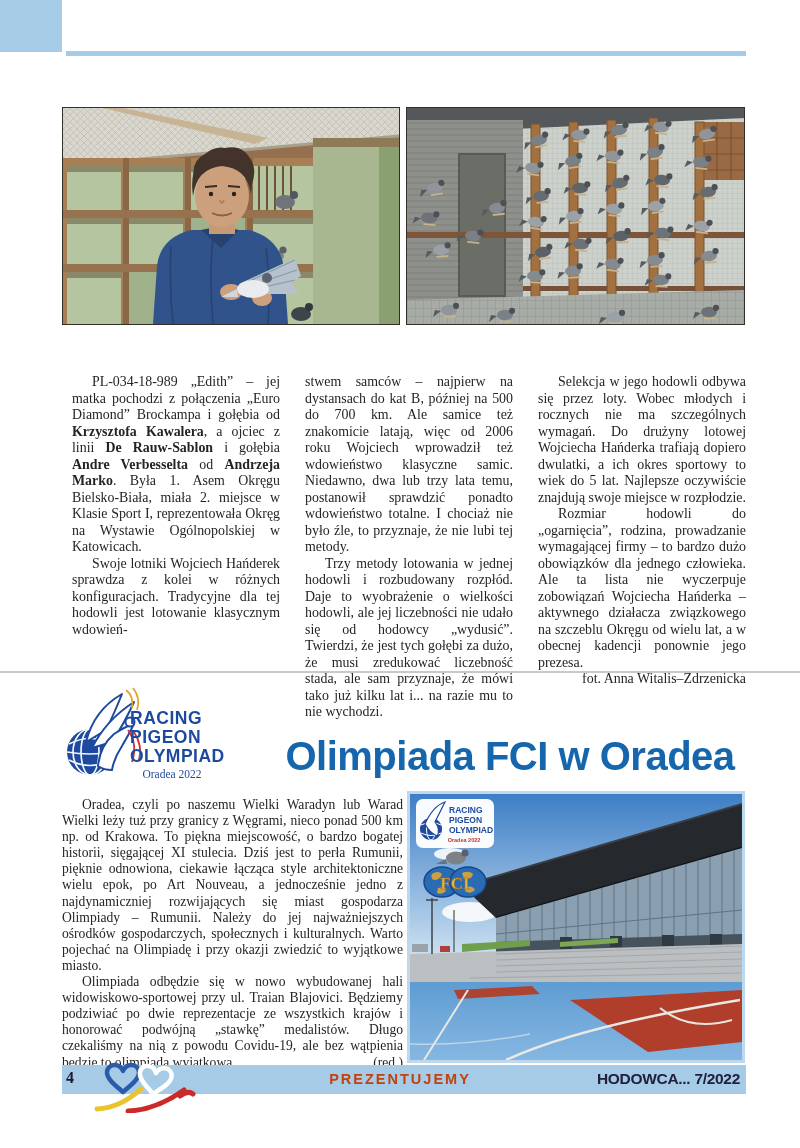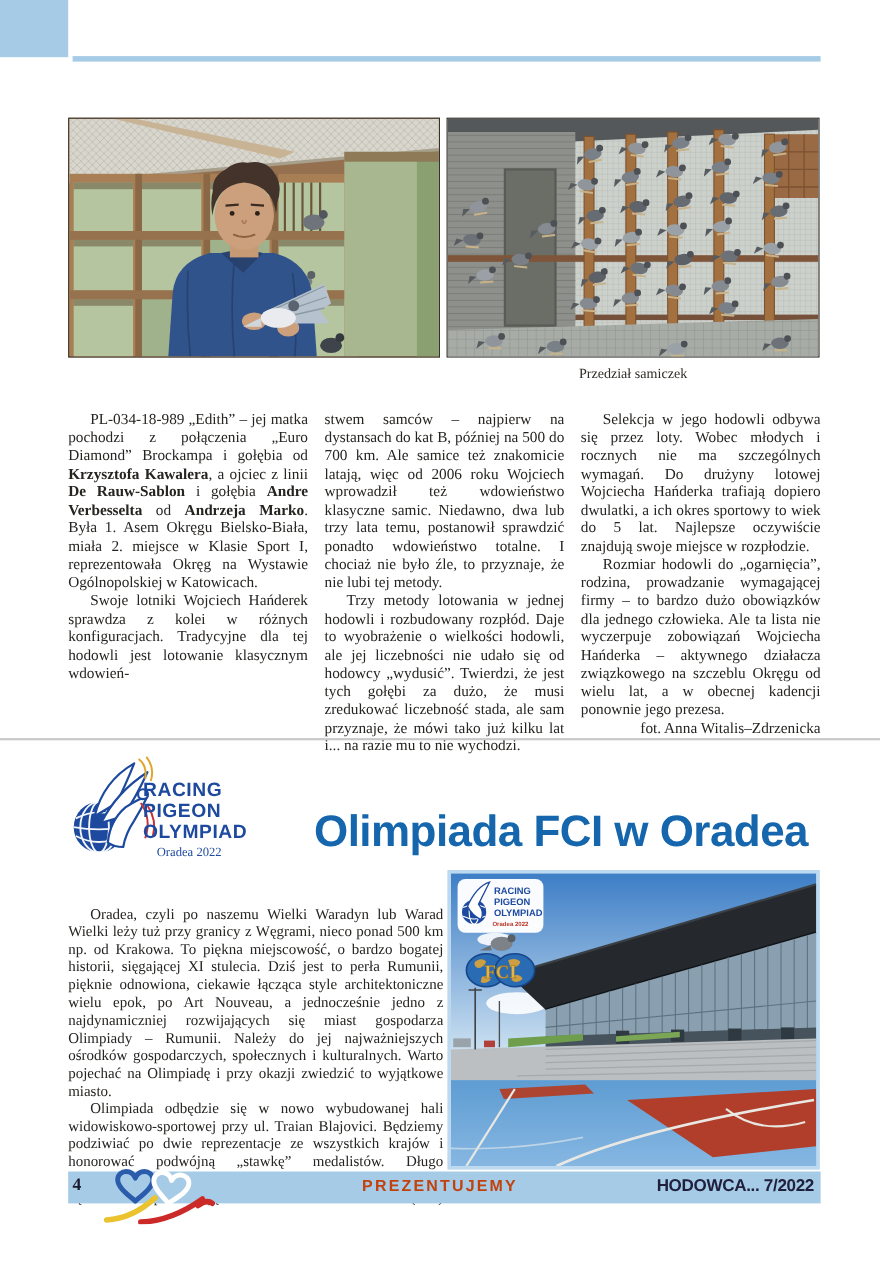--- a/index.html
+++ b/index.html
@@ -9,32 +9,32 @@
   .toprule{position:absolute;left:66px;top:51px;width:680px;height:5px;background:var(--accent);}
   figure{margin:0;padding:0;position:absolute;}
   figure svg{display:block;width:100%;height:100%;}
   .photo-left{left:62px;top:107px;width:338px;height:218px;border:1px solid #35302a;box-sizing:border-box;background:#94704f;}
   .photo-right{left:406px;top:107px;width:339px;height:218px;border:1px solid #35302a;box-sizing:border-box;background:#c3c7c2;}
   .caption{position:absolute;top:333px;font-size:12.8px;color:#2f2b27;text-align:center;}
   .cap-left{left:62px;width:338px;}
   .cap-right{left:406px;width:339px;}
   .article{position:absolute;left:62px;top:374px;width:684px;display:flex;gap:15px;
            font-size:13.9px;line-height:16.5px;}
-  .col{flex:1;min-width:0;}
+  .col{flex:1;min-width:0;margin-left:10px;}
   .para{margin:0;text-align:justify;}
   .para.indent{text-indent:20px;}
   .para.right{text-align:right;text-indent:0;}
   .fr{float:right;}
   .divider{position:absolute;left:0;top:671px;width:800px;height:2px;background:#c9c9c9;}
   .logo-big{position:absolute;left:64px;top:686px;width:162px;height:110px;}
   .logo-big svg{width:100%;height:100%;display:block;}
   .headline{position:absolute;left:280px;top:681px;width:460px;margin:0;text-align:center;
             font-family:"Liberation Sans","DejaVu Sans",sans-serif;font-weight:bold;
             font-size:40px;line-height:50px;letter-spacing:-0.5px;color:var(--headline_blue);}
-  .oradea{position:absolute;left:62px;top:797px;width:341px;font-size:13.6px;line-height:16.1px;margin-top:26px;}
+  .oradea{position:absolute;left:62px;top:797px;width:341px;font-size:13.6px;line-height:16.1px;}
   .hall{left:407px;top:791px;width:338px;height:272px;border:3px solid #bcd9ef;box-sizing:border-box;background:#9cc4e4;}
   .footer-bar{position:absolute;left:62px;top:1065px;width:684px;height:29px;background:var(--accent);}
   .page-num{position:absolute;left:66px;top:1069px;font-size:16px;font-weight:bold;color:#19192f;}
   .hearts{position:absolute;left:94px;top:1061px;width:104px;height:52px;}
   .hearts svg{width:100%;height:100%;display:block;}
   .footer-center{position:absolute;left:0;top:1071px;width:800px;text-align:center;
                  font-family:"Liberation Sans","DejaVu Sans",sans-serif;font-weight:bold;
                  font-size:14.5px;letter-spacing:2px;color:#c2410c;}
   .footer-right{position:absolute;right:60px;top:1070px;
                 font-family:"Liberation Sans","DejaVu Sans",sans-serif;font-weight:bold;
@@ -225,21 +225,20 @@
       <polygon points="0,192 337,182 337,216 0,216" fill="url(#gridf)"></polygon>
       <g>
         <use href="#pg" transform="translate(42,202)" color="#8f959b"></use>
         <use href="#pg" transform="translate(98,207)" color="#7a8087"></use>
         <use href="#pg" transform="translate(208,209)" color="#9aa1a7"></use>
         <use href="#pg" transform="translate(302,204)" color="#6d7278"></use>
       </g>
     </svg>
   </figure>
 
-  <div class="caption cap-right">Przedział samiczek</div>
 
   <div class="article">
     <div class="col">
         <p class="para indent"><span>PL-034-18-989 „Edith” – jej matka pochodzi z połączenia „Euro Diamond” Brockampa i gołębia od </span><b>Krzysztofa Kawalera</b><span>, a ojciec z linii </span><b>De Rauw-Sablon</b><span> i gołębia </span><b>Andre Verbesselta</b><span> od </span><b>Andrzeja Marko</b><span>. Była 1. Asem Okręgu Bielsko-Biała, miała 2. miejsce w Klasie Sport I, reprezentowała Okręg na Wystawie Ogólnopolskiej w Katowicach.</span></p>
         <p class="para indent"><span>Swoje lotniki Wojciech Hańderek sprawdza z kolei w różnych konfiguracjach. Tradycyjne dla tej hodowli jest lotowanie klasycznym wdowień-</span></p>
       </div>
     <div class="col">
         <p class="para"><span>stwem samców – najpierw na dystansach do kat B, później na 500 do 700 km. Ale samice też znakomicie latają, więc od 2006 roku Wojciech wprowadził też wdowieństwo klasyczne samic. Niedawno, dwa lub trzy lata temu, postanowił sprawdzić ponadto wdowieństwo totalne. I chociaż nie było źle, to przyznaje, że nie lubi tej metody.</span></p>
         <p class="para indent"><span>Trzy metody lotowania w jednej hodowli i rozbudowany rozpłód. Daje to wyobrażenie o wielkości hodowli, ale jej liczebności nie udało się od hodowcy „wydusić”. Twierdzi, że jest tych gołębi za dużo, że musi zredukować liczebność stada, ale sam przyznaje, że mówi tako już kilku lat i... na razie mu to nie wychodzi.</span></p>
       </div>

